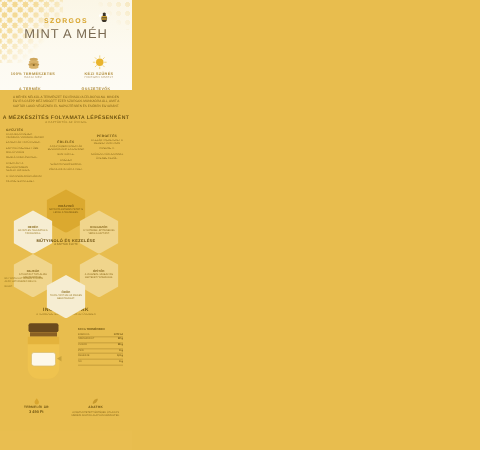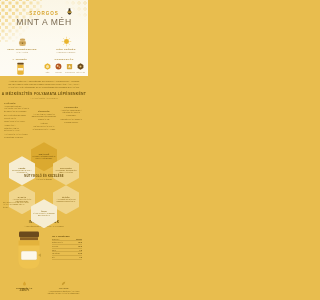--- a/index.html
+++ b/index.html
@@ -1,20 +1,20 @@
 <!DOCTYPE html>
 <html><head>
 <meta charset="utf-8">
 <style>
   html,body{margin:0;padding:0;background:#e8bd4e;}
   body{width:88px;height:300px;overflow:hidden;font-family:"Liberation Sans",sans-serif;}
   .page{position:relative;width:88px;height:300px;background:#e9be50;overflow:hidden;}
 
   
-  .header{position:relative;height:76px;background:linear-gradient(180deg,#fbf6e6 0%,#fdfaf0 55%,#fdfbf4 100%);overflow:hidden;}
+  .header{position:relative;height:60px;background:linear-gradient(180deg,#fbf6e6 0%,#fdfaf0 55%,#fdfbf4 100%);overflow:hidden;}
   .comb{position:absolute;left:-4px;top:-4px;width:46px;height:46px;
         background-image:
           radial-gradient(circle at 50% 50%, rgba(235,186,60,.55) 38%, rgba(235,186,60,0) 40%),
           radial-gradient(circle at 50% 50%, rgba(235,186,60,.55) 38%, rgba(235,186,60,0) 40%);
         background-size:7px 7px,7px 7px;
         background-position:0 0,3.5px 3.5px;
         -webkit-mask-image:linear-gradient(135deg,#000 0%,rgba(0,0,0,.85) 35%,rgba(0,0,0,0) 72%);
         mask-image:linear-gradient(135deg,#000 0%,rgba(0,0,0,.85) 35%,rgba(0,0,0,0) 72%);}
   .comb2{position:absolute;right:-6px;top:-6px;width:30px;height:26px;
         background-image:radial-gradient(circle at 50% 50%, rgba(235,186,60,.35) 38%, rgba(235,186,60,0) 40%);

